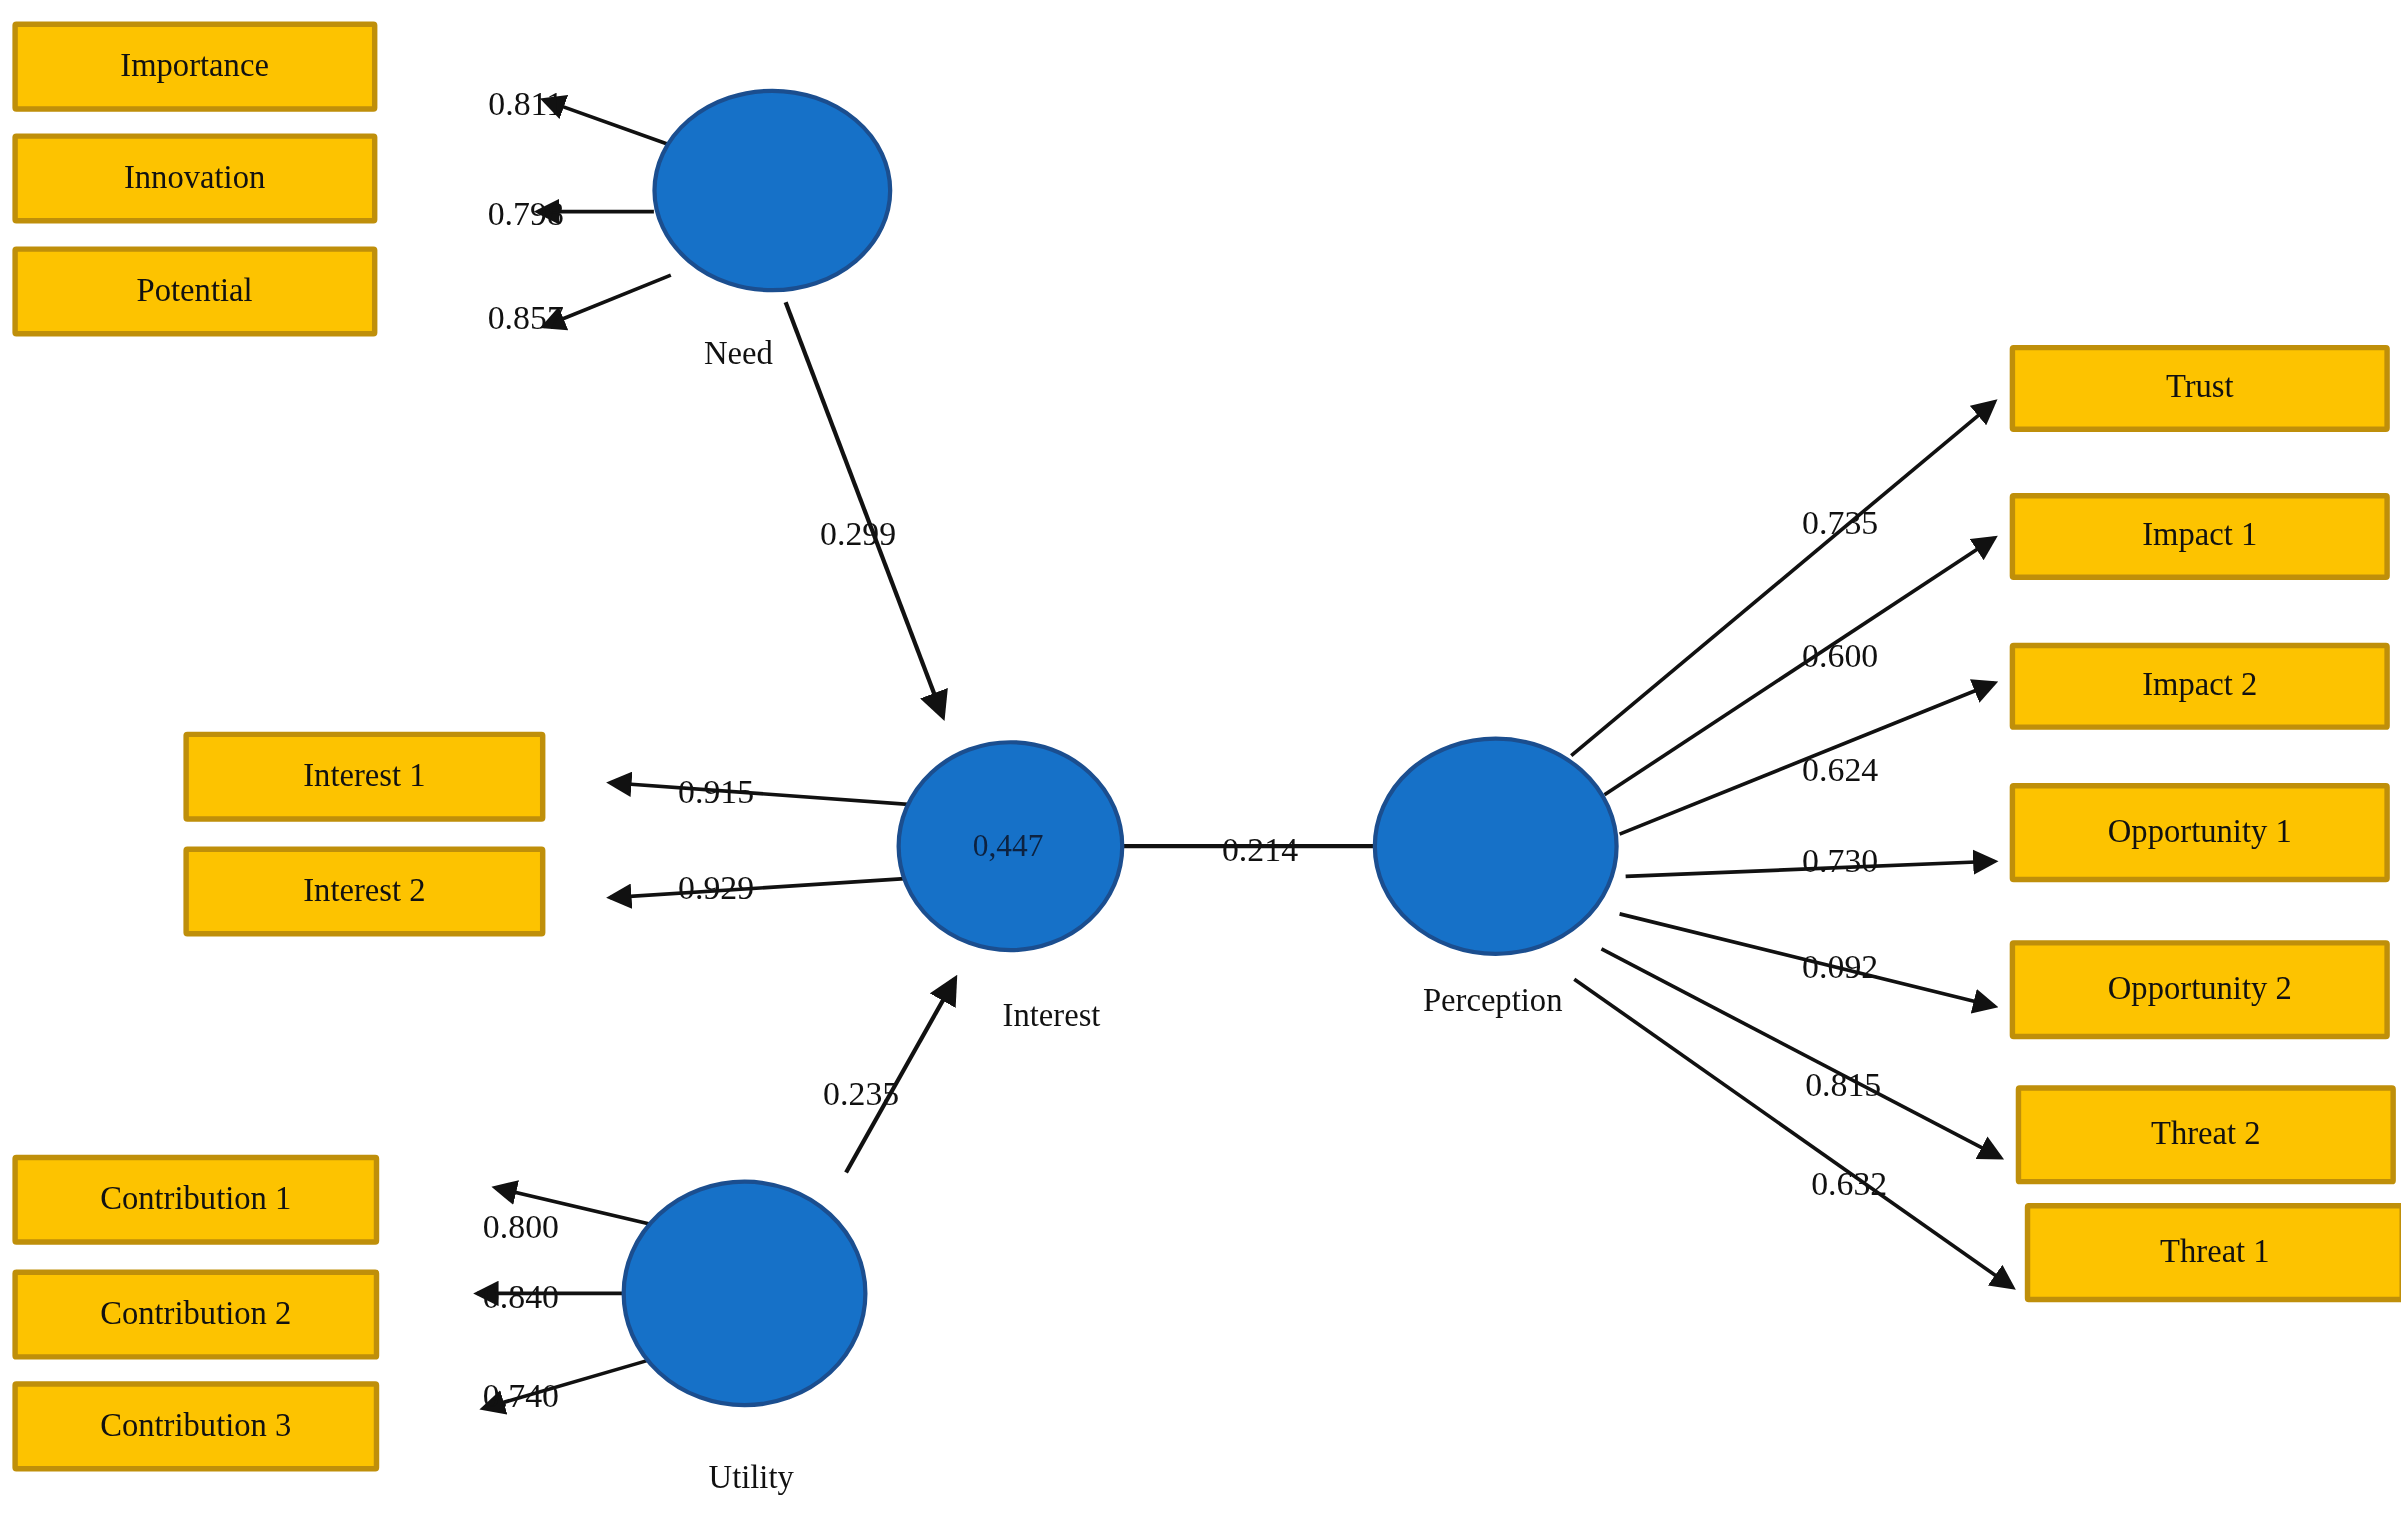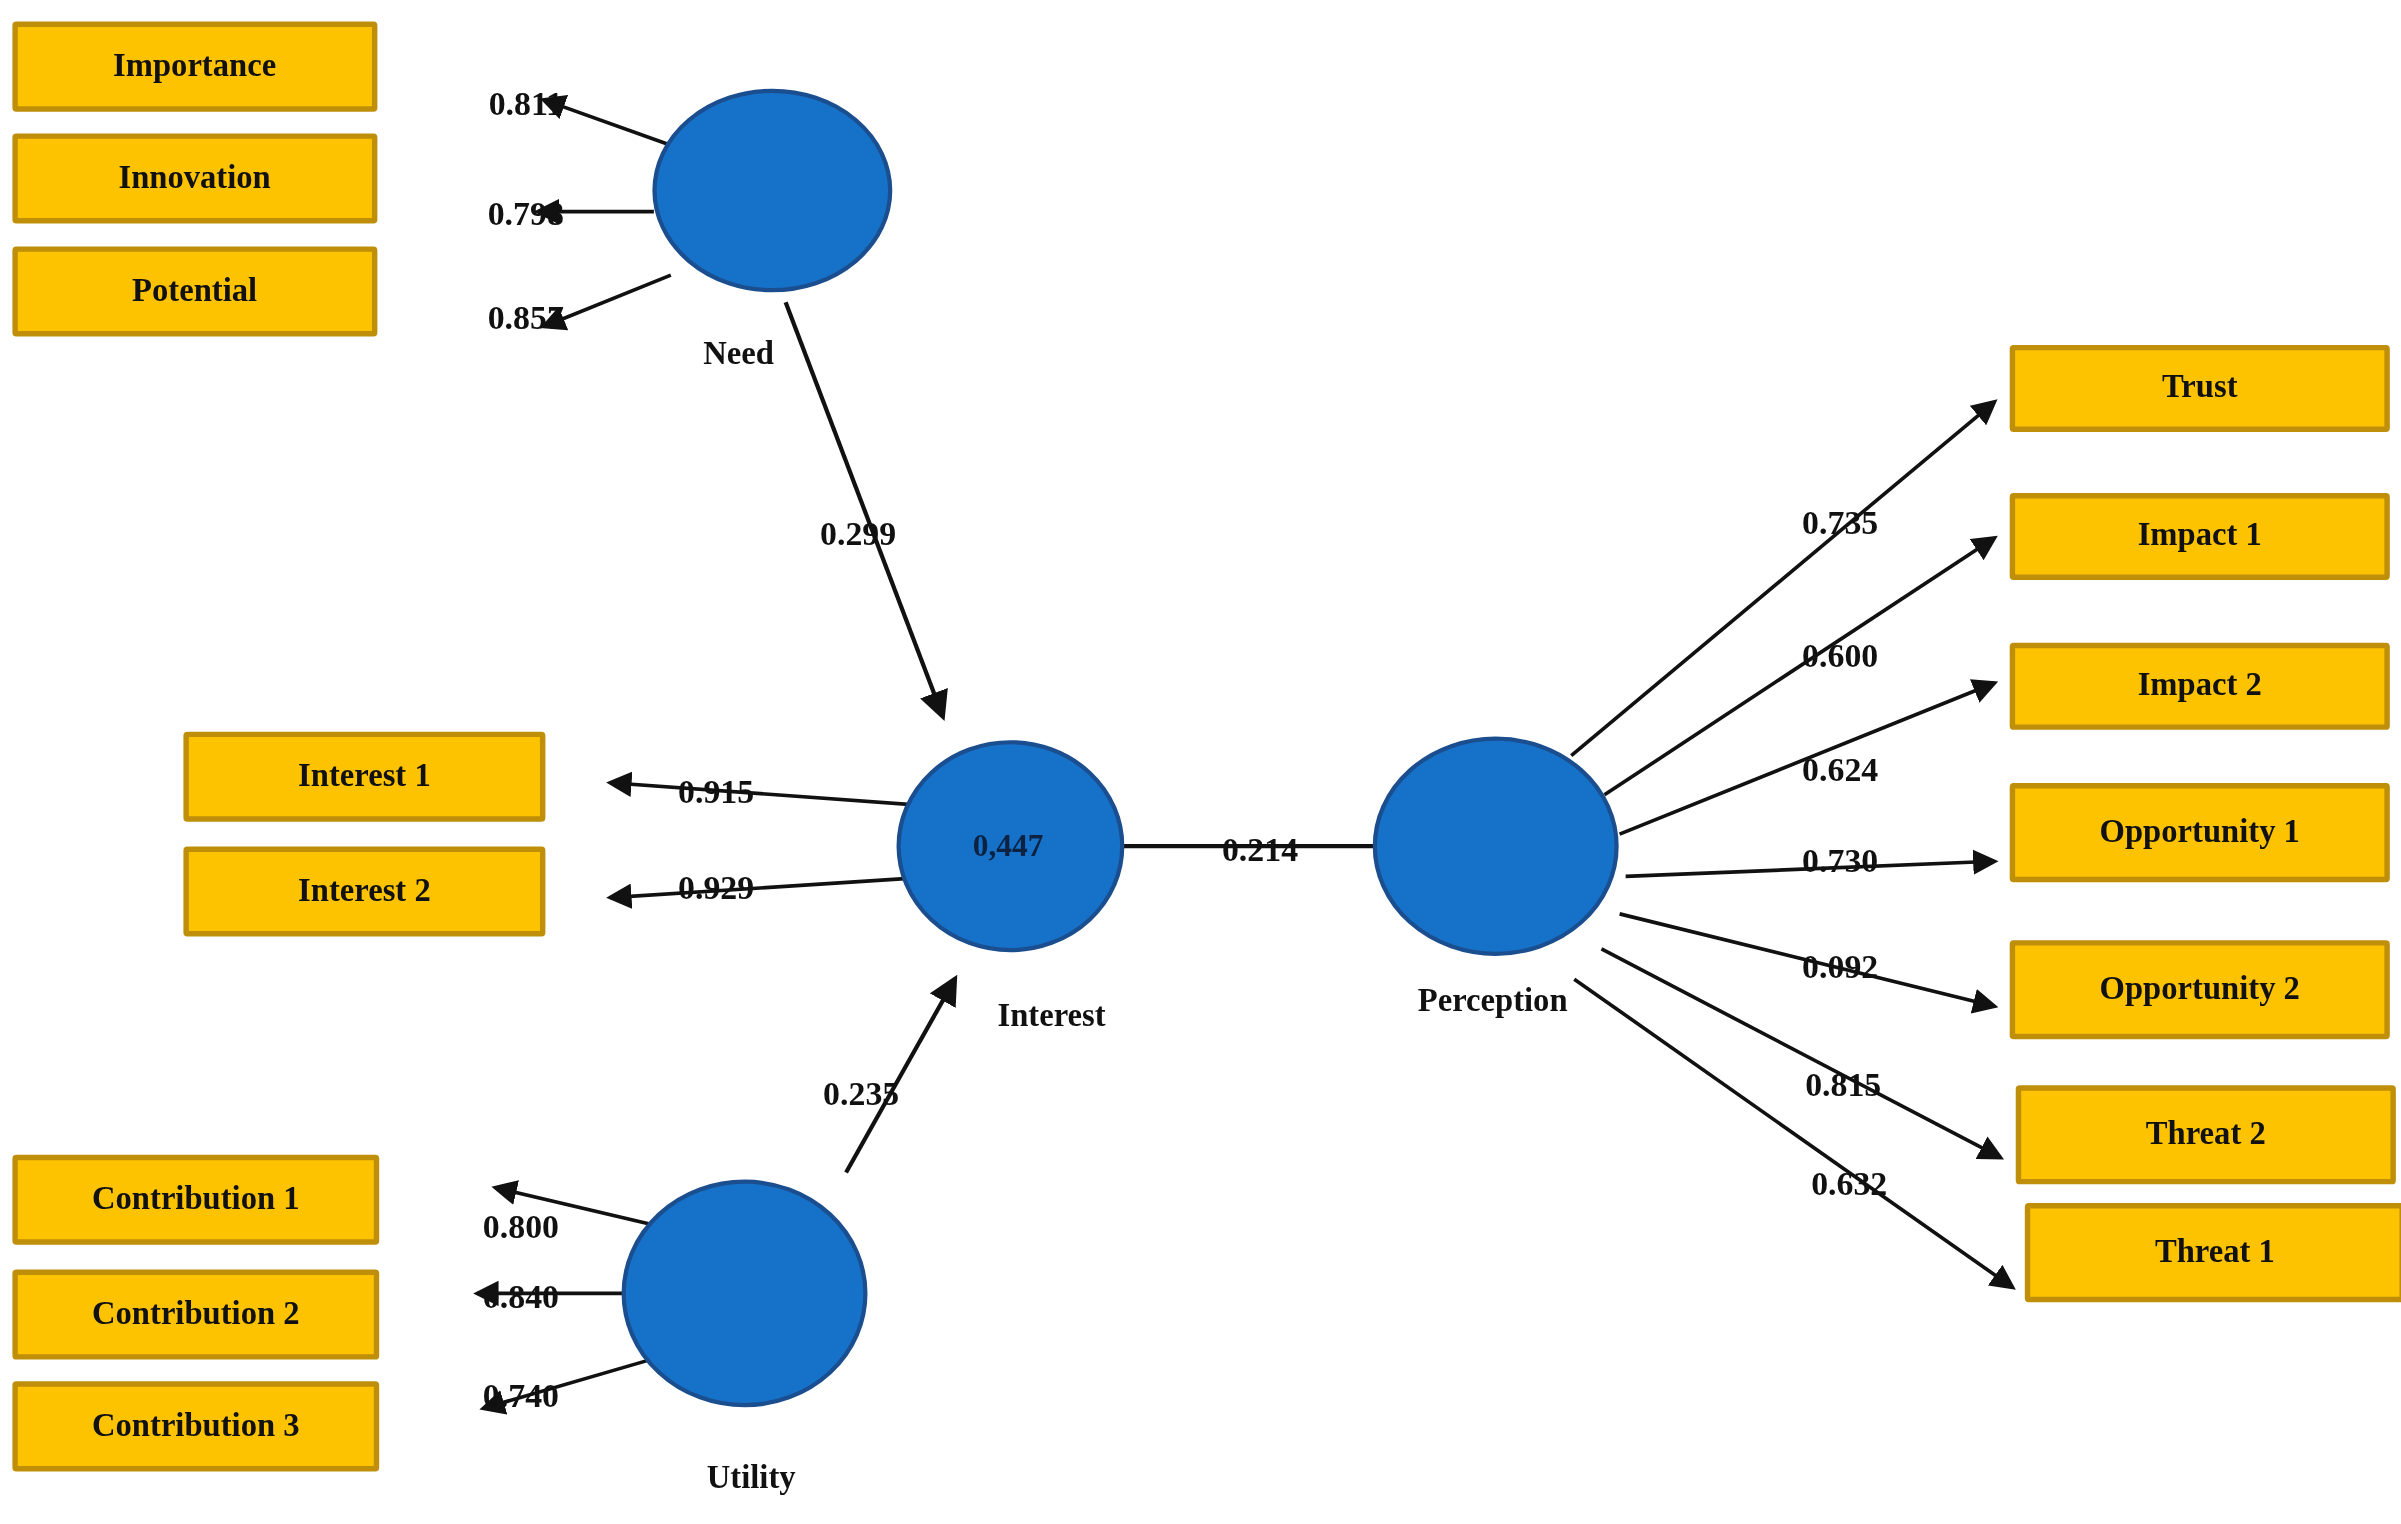--- a/index.html
+++ b/index.html
@@ -9,21 +9,20 @@
   }
   body {
     font-family: "Liberation Serif", "DejaVu Serif", serif;
   }
   #canvas {
     position: relative;
     width: 2401px;
     height: 1525px;
     background: #ffffff;
     overflow: hidden;
-    font-weight: bold;
   }
   svg#diagram {
     position: absolute;
     left: 0;
     top: 0;
     width: 2401px;
     height: 1525px;
   }
   .ind-rect {
     fill: #FDC300;

